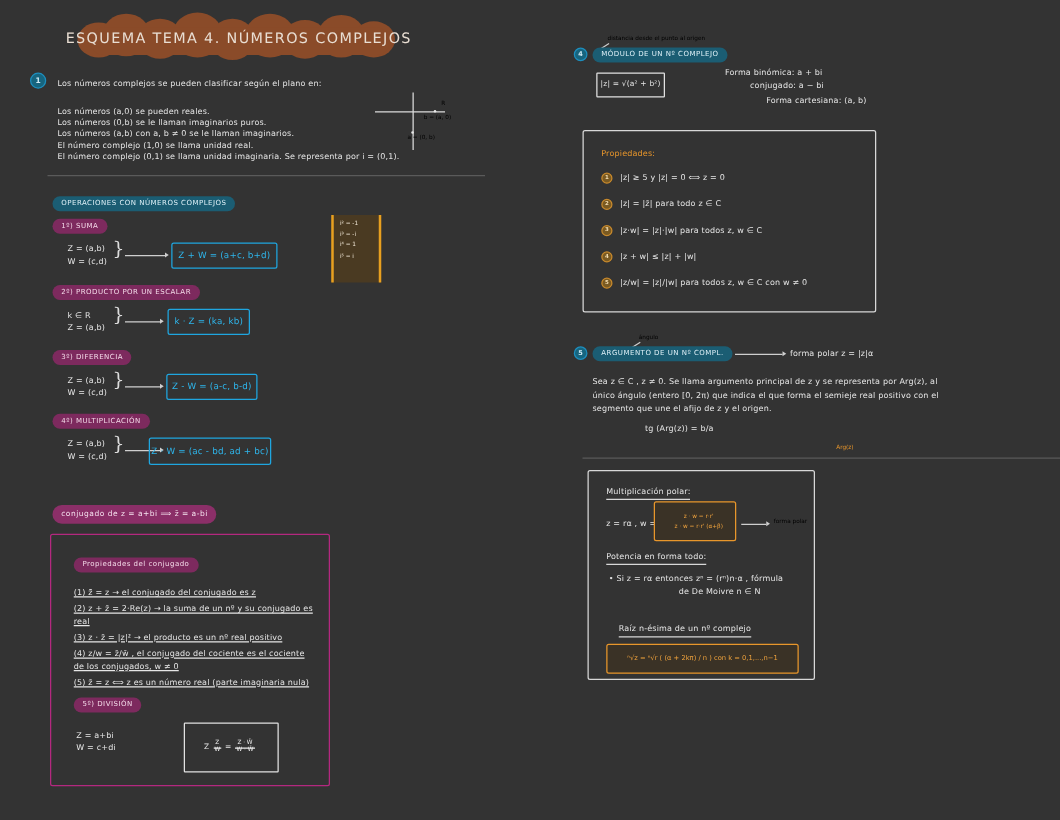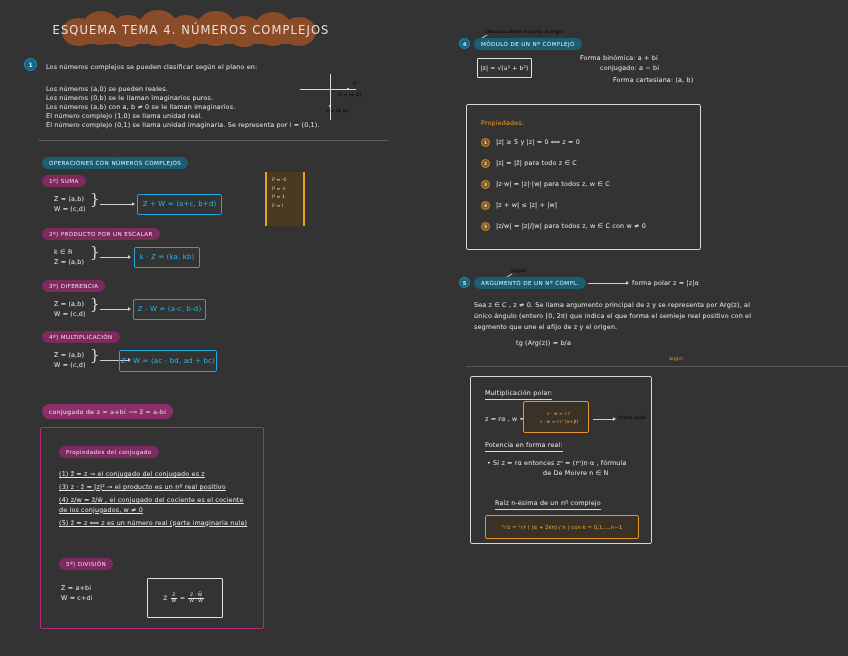--- a/index.html
+++ b/index.html
@@ -197,20 +197,21 @@
   <div class="arrow-head" style="left:128px; top:358px;"></div>
   <div class="box box-cyan hw" style="left:119px; top:350px; width:98px; height:22px; font-size:7px;">Z · W = (ac - bd, ad + bc)</div>
 
   <div class="pill pill-pink-lg" style="left:42px; top:404px; height:15px; border-radius:8px; font-size:6px;">conjugado de z = a+bi ⟹ z̄ = a-bi</div>
 
   <div class="box box-magenta" style="left:40px; top:427px; width:224px; height:202px;">
     <div class="pill pill-pink" style="left:18px; top:18px; position:absolute;">Propiedades del conjugado</div>
 
     <div class="txtblock hw" style="left:18px; top:42px; width:192px;text-decoration:underline;">
       <div style="margin-bottom:3px;">(1) z̄̄ = z → el conjugado del conjugado es z</div>
+      <div style="margin-bottom:3px;">(2) z + z̄ = 2·Re(z) → la suma de un nº y su conjugado es real</div>
       <div style="margin-bottom:3px;">(3) z · z̄ = |z|² → el producto es un nº real positivo</div>
       <div style="margin-bottom:3px;">(4) z/w = z̄/w̄ , el conjugado del cociente es el cociente de los conjugados, w ≠ 0</div>
       <div style="margin-bottom:3px;">(5) z̄ = z ⟺ z es un número real (parte imaginaria nula)</div>
     </div>
 
     <div class="pill pill-pink" style="left:18px; top:130px; position:absolute;">5º) DIVISIÓN</div>
 
     <div class="txtblock hw" style="left:20px; top:156px;">
       <div>Z = a+bi</div>
       <div>W = c+di</div>
@@ -296,21 +297,21 @@
     <div class="txtline hw" style="left:14px; top:38px;">z = rα  ,  w = r'β</div>
 
     <div class="box box-orange" style="left:52px; top:24px; width:66px; height:32px; flex-direction:column; justify-content:center; padding-left:6px;">
       <span class="hw-xs" style="color:#f0a33d;">z · w = r·r'</span>
       <span class="hw-xs" style="color:#f0a33d; margin-top:3px;">z · w = r·r' (α+β)</span>
     </div>
     <div class="arrow-line" style="left:122px; top:42px; width:20px;"></div>
     <div class="arrow-head" style="left:142px; top:40px;"></div>
     <div class="txtline hw-xs" style="left:148px; top:38px;">forma polar</div>
 
-    <div class="txtline hw underline-hw" style="left:14px; top:64px;">Potencia en forma real:</div>
+    <div class="txtline hw underline-hw" style="left:14px; top:64px;">Potencia en forma todo:</div>
 
     <div class="txtline hw" style="left:16px; top:82px;">• Si z = rα entonces zⁿ = (rⁿ)n·α , fórmula</div>
     <div class="txtline hw" style="left:72px; top:92px;">de De Moivre  n ∈ N</div>
 
     <div class="txtline hw underline-hw" style="left:24px; top:122px;">Raíz n-ésima de un nº complejo</div>
 
     <div class="box box-orange" style="left:14px; top:138px; width:154px; height:24px; justify-content:center;">
       <span class="hw-sm" style="color:#f0a33d;">ⁿ√z = ⁿ√r ( (α + 2kπ) / n )  con  k = 0,1,...,n−1</span>
     </div>
   </div>

